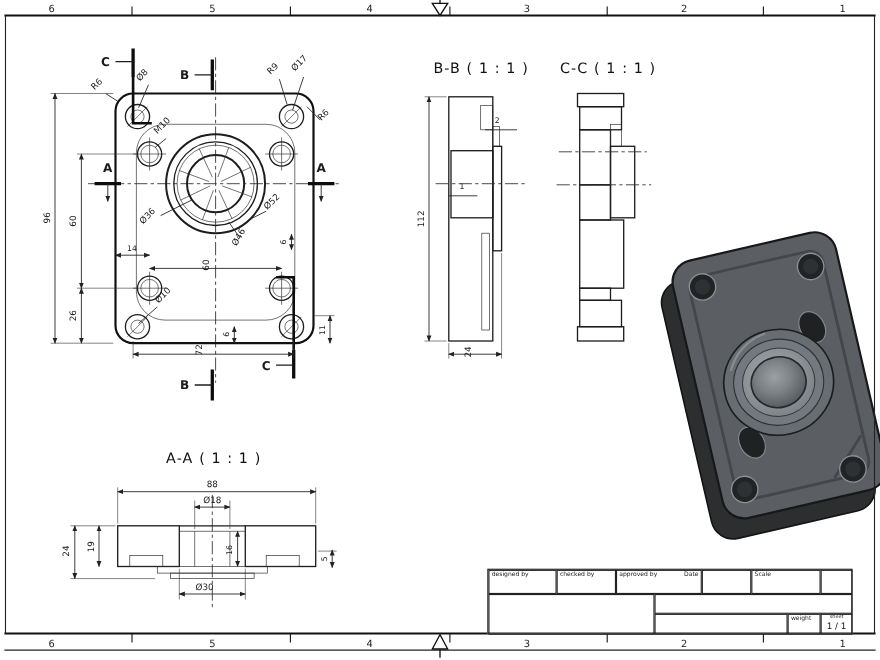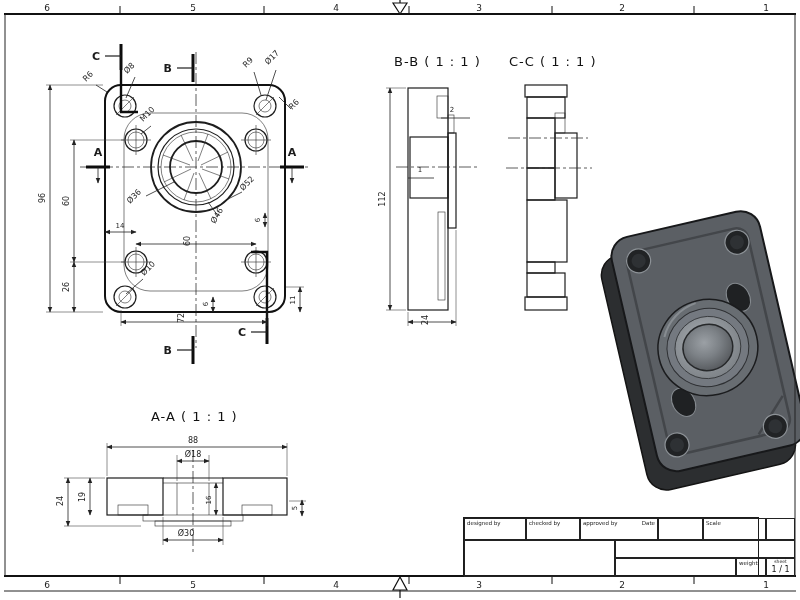--- a/index.html
+++ b/index.html
@@ -13,21 +13,21 @@
   .sec{font-size:11px;font-weight:bold;}
   .thin{stroke:#2a2a2a;stroke-width:0.6;fill:none;}
   .med{stroke:#1d1d1d;stroke-width:1.2;fill:none;}
   .thick{stroke:#111;stroke-width:2;fill:none;}
   .cl{stroke:#333;stroke-width:0.8;fill:none;stroke-dasharray:12 3 3 3;}
   .diml{stroke:#222;stroke-width:0.8;fill:none;}
   .ext{stroke:#333;stroke-width:0.55;fill:none;}
   .cut{stroke:#0d0d0d;stroke-width:3;fill:none;}
   .cut2{stroke:#0d0d0d;stroke-width:2.4;fill:none;}
   
-  .tblock{position:absolute;left:463px;top:517px;width:296px;height:59px;
+  .tblock{position:absolute;left:443px;top:517px;width:332px;height:59px;
           border:1.2px solid #1c1c1c;background:#fff;box-sizing:border-box;}
   .tb-cell{position:absolute;border:0.8px solid #222;font-size:5.5px;color:#222;
            box-sizing:border-box;padding:1px 2px;overflow:hidden;}
   .tb-date{position:absolute;right:2px;top:1px;}
   .tb-sheetlbl{display:block;text-align:center;font-size:4.5px;color:#222;}
   .tb-sheetval{display:block;text-align:center;font-size:8px;color:#111;margin-top:1px;}
 </style>
 </head>
 <body>
 

